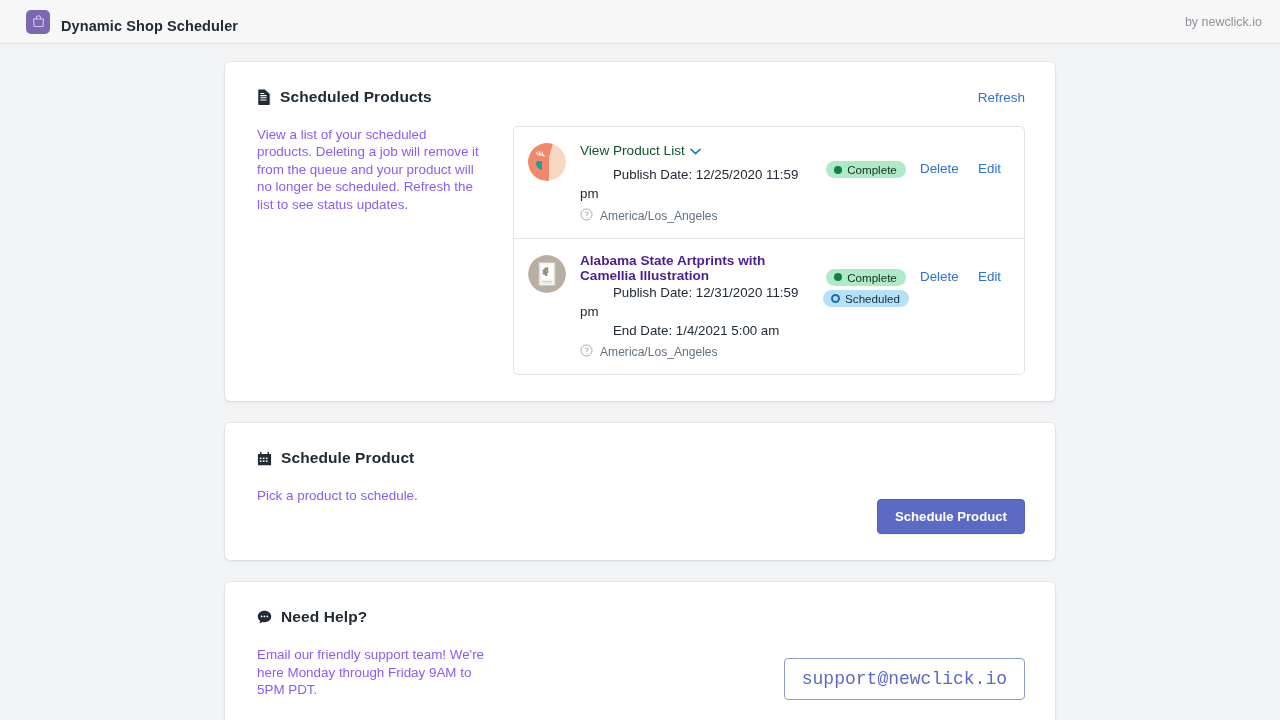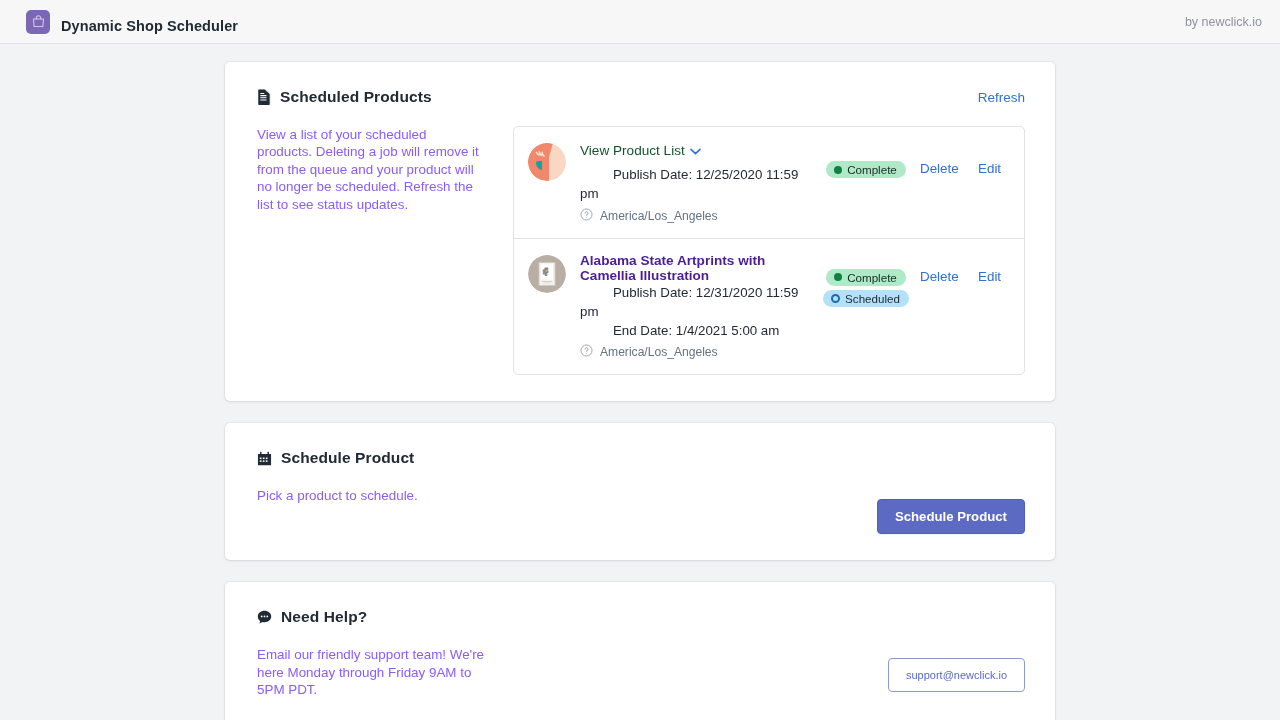--- a/index.html
+++ b/index.html
@@ -226,25 +226,25 @@
     padding: 9px 17px;
     border-radius: 4px;
     cursor: pointer;
     font-family: inherit;
     box-shadow: 0 1px 0 rgba(22,29,37,0.05);
   }
   .btn-outline {
     background: #ffffff;
     border: 1px solid #8e98d6;
     color: #5c6ac4;
-    font-size: 11px;
+    font-size: 18px;
     padding: 10px 17px;
     border-radius: 4px;
     cursor: pointer;
-    font-family: Liberation Sans, sans-serif;
+    font-family: Liberation Mono, monospace;
   }
 
   .desc-p { margin: 0; }
 </style>
 </head>
 <body>
 
 <div class="topbar">
   <div class="brand">
     <span class="brand-logo">

